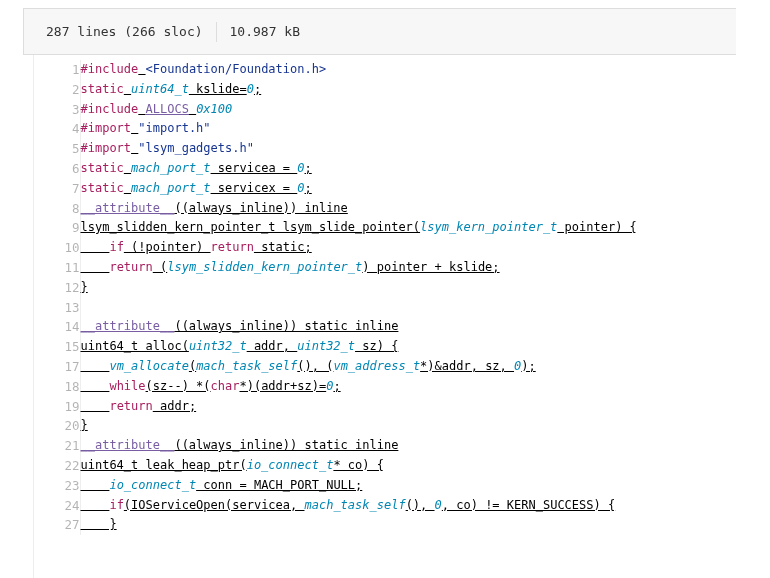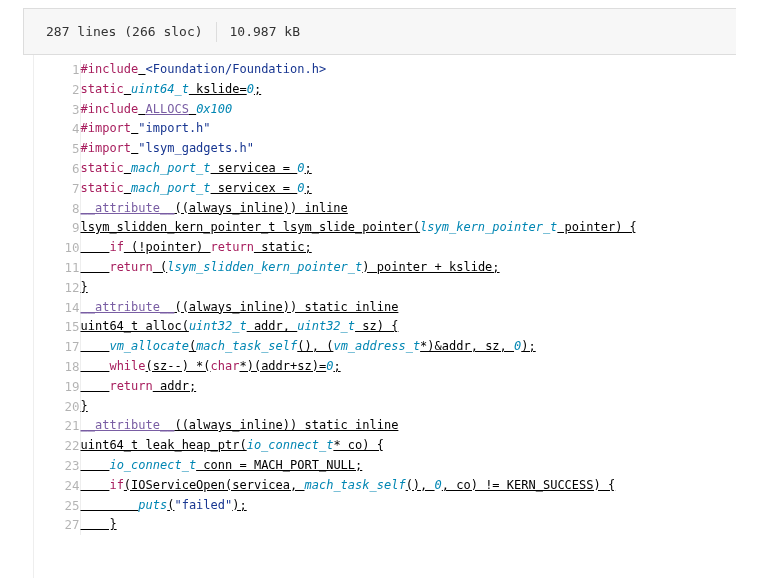--- a/index.html
+++ b/index.html
@@ -118,20 +118,24 @@
             </tr>
             <tr>
               <td class="blob-num">11</td>
               <td class="blob-code"><span class="seg-d">    </span><span class="seg-k">return</span><span class="seg-d"> (</span><span class="seg-t">lsym_slidden_kern_pointer_t</span><span class="seg-d">) pointer + kslide;</span></td>
             </tr>
             <tr>
               <td class="blob-num">12</td>
               <td class="blob-code"><span class="seg-d">}</span></td>
             </tr>
             <tr>
+              <td class="blob-num">13</td>
+              <td class="blob-code"></td>
+            </tr>
+            <tr>
               <td class="blob-num">14</td>
               <td class="blob-code"><span class="seg-p">__attribute__</span><span class="seg-d">((always_inline)) static inline</span></td>
             </tr>
             <tr>
               <td class="blob-num">15</td>
               <td class="blob-code"><span class="seg-d">uint64_t alloc(</span><span class="seg-t">uint32_t</span><span class="seg-d"> addr, </span><span class="seg-t">uint32_t</span><span class="seg-d"> sz) {</span></td>
             </tr>
             <tr>
               <td class="blob-num">17</td>
               <td class="blob-code"><span class="seg-d">    </span><span class="seg-t">vm_allocate</span><span class="seg-d">(</span><span class="seg-t">mach_task_self</span><span class="seg-d">(), (</span><span class="seg-t">vm_address_t</span><span class="seg-d">*)&amp;addr, sz, </span><span class="seg-t">0</span><span class="seg-d">);</span></td>
@@ -158,24 +162,20 @@
             </tr>
             <tr>
               <td class="blob-num">23</td>
               <td class="blob-code"><span class="seg-d">    </span><span class="seg-t">io_connect_t</span><span class="seg-d"> conn = MACH_PORT_NULL;</span></td>
             </tr>
             <tr>
               <td class="blob-num">24</td>
               <td class="blob-code"><span class="seg-d">    </span><span class="seg-k">if</span><span class="seg-d">(IOServiceOpen(servicea, </span><span class="seg-t">mach_task_self</span><span class="seg-d">(), </span><span class="seg-t">0</span><span class="seg-d">, co) != KERN_SUCCESS) {</span></td>
             </tr>
             <tr>
-              <td class="blob-num">25</td>
-              <td class="blob-code"><span class="seg-d">        </span><span class="seg-t">puts</span><span class="seg-d">(</span><span class="seg-s">"failed"</span><span class="seg-d">);</span></td>
-            </tr>
-            <tr>
               <td class="blob-num">27</td>
               <td class="blob-code"><span class="seg-d">    }</span></td>
             </tr>
           </tbody>
       </table>
     </div>
 
   </div>
 </div>
 

